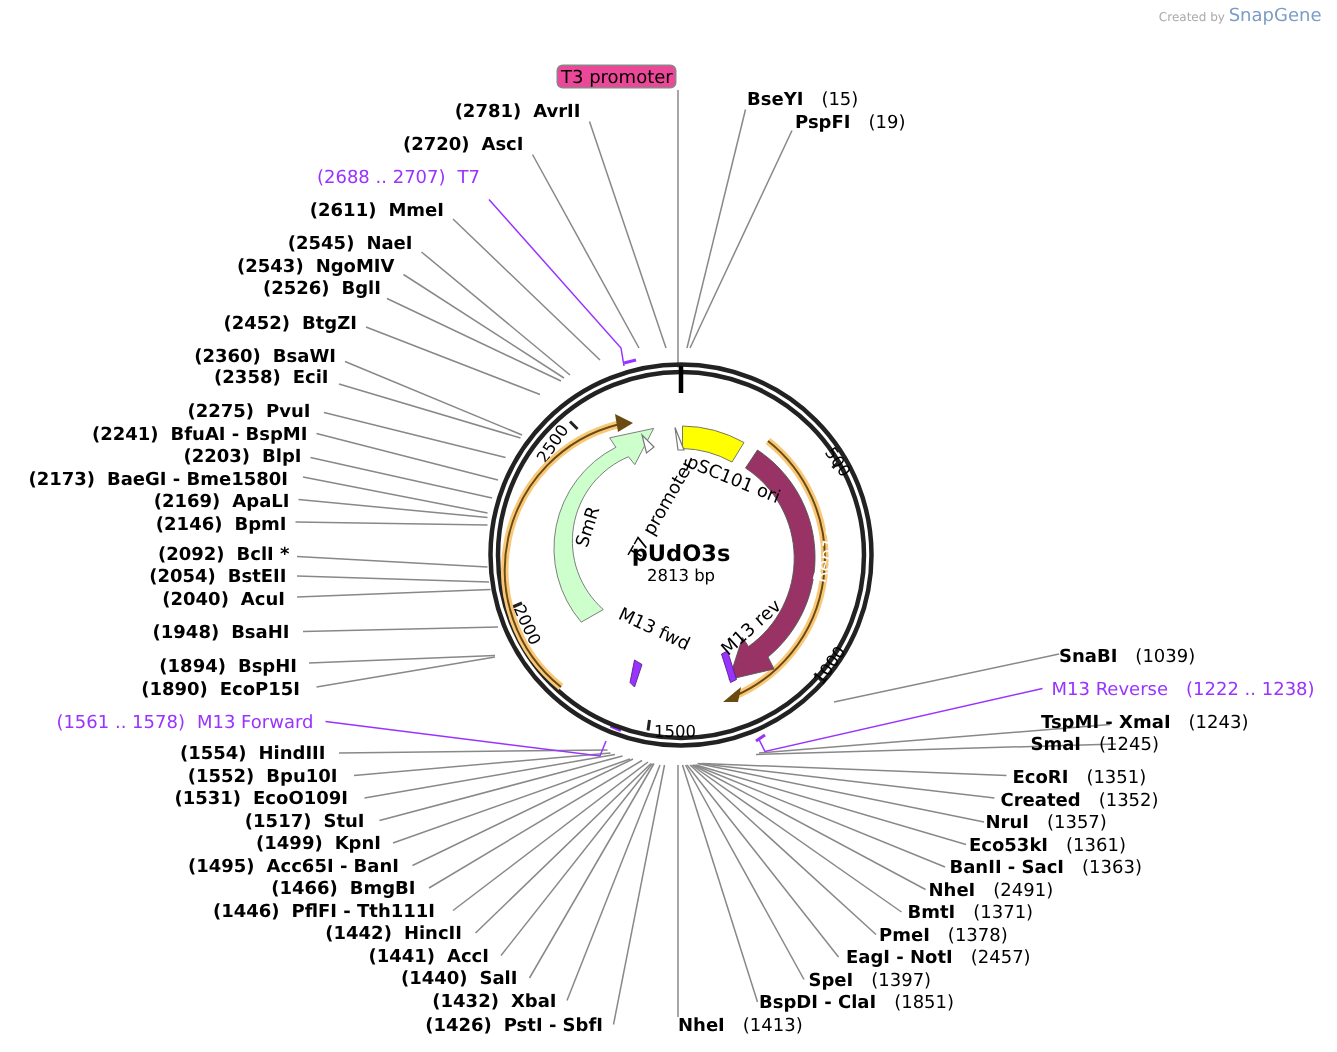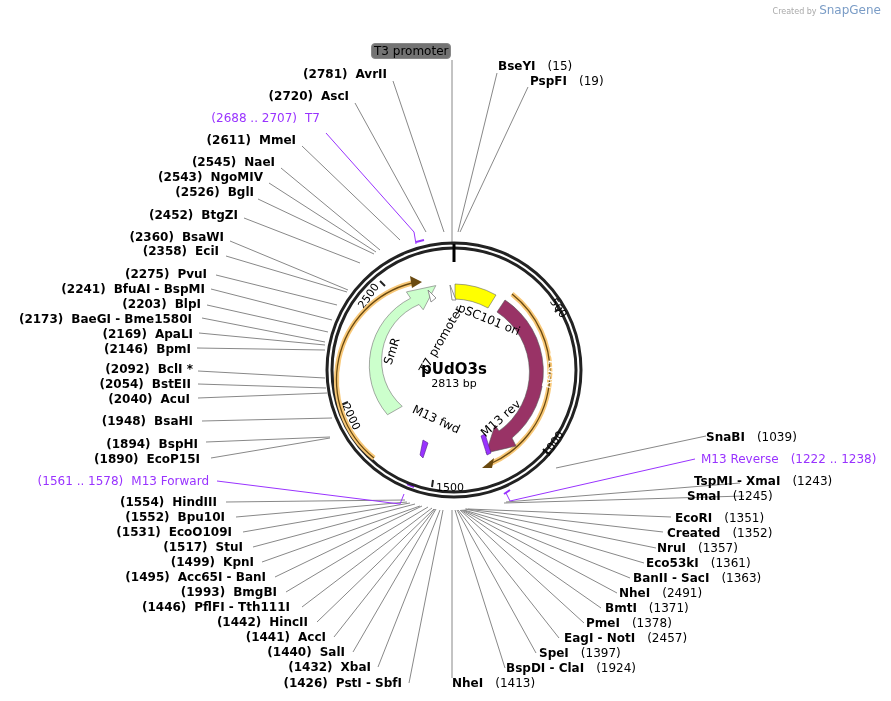--- a/index.html
+++ b/index.html
@@ -6,21 +6,21 @@
   body { width:891px; height:701px; position:relative; overflow:hidden; font-family:"DejaVu Sans", sans-serif; }
   #map { position:absolute; left:0; top:0; }
   .lbl { position:absolute; font-size:12px; white-space:nowrap; color:#000; line-height:14px; }
   .lbl .pos { font-weight:normal; color:#000; }
   .lbl .nm { font-weight:bold; }
   .lbl.feat, .lbl.feat .nm, .lbl.feat .pos { color:#9933ff; font-weight:normal; }
   .right .pos { margin-left:12px; }
   .left .pos { margin-right:8px;font-weight:bold; }
   #credit { position:absolute; right:10px; top:3px; font-size:8px; color:#aaa; }
   #credit .brand { color:#7a9cc6; font-size:12px; }
-  #t3box { position:absolute; left:371px; top:43px; border:1px solid #888; border-radius:4px; padding:0 2px; font-size:12px; line-height:14px; background:#737373; }
+  #t3box { position:absolute; left:371px; top:43px; border:1px solid #888; border-radius:4px; padding:0 2px; font-size:12px; line-height:14px; background:#ec4899; }
   #title { position:absolute; left:404px; top:360px; width:100px; text-align:center; font-weight:bold; font-size:15px; }
   #size { position:absolute; left:404px; top:377px; width:100px; text-align:center; font-size:11px; }
 </style>
 </head>
 <body>
 
 <div id="credit">
   <span>Created by</span>
   <span class="brand">SnapGene</span>
 </div>
@@ -170,21 +170,21 @@
     <div class="lbl left" style="right: 698px; top: 414px;"><span class="pos">(1948)</span><span class="nm">BsaHI</span></div>
     <div class="lbl left" style="right: 693px; top: 437px;"><span class="pos">(1894)</span><span class="nm">BspHI</span></div>
     <div class="lbl left" style="right: 691px; top: 452px;"><span class="pos">(1890)</span><span class="nm">EcoP15I</span></div>
     <div class="lbl left feat" style="right: 682px; top: 474px;"><span class="pos">(1561 .. 1578)</span><span class="nm">M13 Forward</span></div>
     <div class="lbl left" style="right: 674px; top: 495px;"><span class="pos">(1554)</span><span class="nm">HindIII</span></div>
     <div class="lbl left" style="right: 666px; top: 510px;"><span class="pos">(1552)</span><span class="nm">Bpu10I</span></div>
     <div class="lbl left" style="right: 659px; top: 525px;"><span class="pos">(1531)</span><span class="nm">EcoO109I</span></div>
     <div class="lbl left" style="right: 648px; top: 540px;"><span class="pos">(1517)</span><span class="nm">StuI</span></div>
     <div class="lbl left" style="right: 637px; top: 555px;"><span class="pos">(1499)</span><span class="nm">KpnI</span></div>
     <div class="lbl left" style="right: 625px; top: 570px;"><span class="pos">(1495)</span><span class="nm">Acc65I  - BanI</span></div>
-    <div class="lbl left" style="right: 614px; top: 585px;"><span class="pos">(1993)</span><span class="nm">BmgBI</span></div>
+    <div class="lbl left" style="right: 614px; top: 585px;"><span class="pos">(1466)</span><span class="nm">BmgBI</span></div>
     <div class="lbl left" style="right: 601px; top: 600px;"><span class="pos">(1446)</span><span class="nm">PflFI  - Tth111I</span></div>
     <div class="lbl left" style="right: 583px; top: 615px;"><span class="pos">(1442)</span><span class="nm">HincII</span></div>
     <div class="lbl left" style="right: 565px; top: 630px;"><span class="pos">(1441)</span><span class="nm">AccI</span></div>
     <div class="lbl left" style="right: 546px; top: 645px;"><span class="pos">(1440)</span><span class="nm">SalI</span></div>
     <div class="lbl left" style="right: 520px; top: 660px;"><span class="pos">(1432)</span><span class="nm">XbaI</span></div>
     <div class="lbl left" style="right: 489px; top: 676px;"><span class="pos">(1426)</span><span class="nm">PstI  - SbfI</span></div>
   </div>
 <div id="right-labels">
     <div class="lbl right" style="left: 498px; top: 59px;"><span class="nm">BseYI</span><span class="pos">(15)</span></div>
     <div class="lbl right" style="left: 530px; top: 74px;"><span class="nm">PspFI</span><span class="pos">(19)</span></div>
@@ -195,15 +195,15 @@
     <div class="lbl right" style="left: 675px; top: 511px;"><span class="nm">EcoRI</span><span class="pos">(1351)</span></div>
     <div class="lbl right" style="left: 667px; top: 526px;"><span class="nm">Created</span><span class="pos">(1352)</span></div>
     <div class="lbl right" style="left: 657px; top: 541px;"><span class="nm">NruI</span><span class="pos">(1357)</span></div>
     <div class="lbl right" style="left: 646px; top: 556px;"><span class="nm">Eco53kI</span><span class="pos">(1361)</span></div>
     <div class="lbl right" style="left: 633px; top: 571px;"><span class="nm">BanII  - SacI</span><span class="pos">(1363)</span></div>
     <div class="lbl right" style="left: 619px; top: 586px;"><span class="nm">NheI</span><span class="pos">(2491)</span></div>
     <div class="lbl right" style="left: 605px; top: 601px;"><span class="nm">BmtI</span><span class="pos">(1371)</span></div>
     <div class="lbl right" style="left: 586px; top: 616px;"><span class="nm">PmeI</span><span class="pos">(1378)</span></div>
     <div class="lbl right" style="left: 564px; top: 631px;"><span class="nm">EagI  - NotI</span><span class="pos">(2457)</span></div>
     <div class="lbl right" style="left: 539px; top: 646px;"><span class="nm">SpeI</span><span class="pos">(1397)</span></div>
-    <div class="lbl right" style="left: 506px; top: 661px;"><span class="nm">BspDI  - ClaI</span><span class="pos">(1924)</span></div>
+    <div class="lbl right" style="left: 506px; top: 661px;"><span class="nm">BspDI  - ClaI</span><span class="pos">(1851)</span></div>
     <div class="lbl right" style="left: 452px; top: 676px;"><span class="nm">NheI</span><span class="pos">(1413)</span></div>
   </div>
 
 </body></html>

